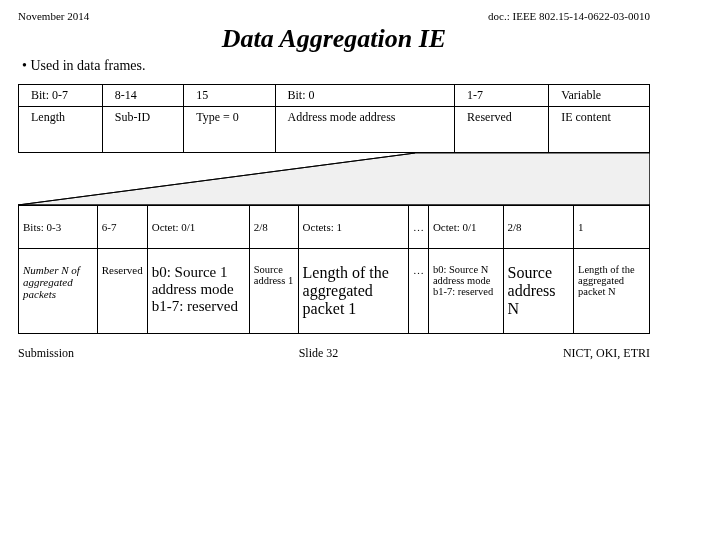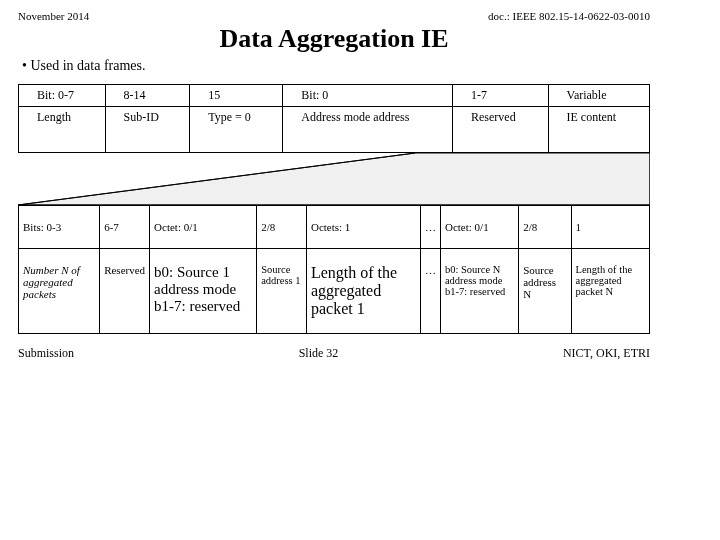--- a/index.html
+++ b/index.html
@@ -25,36 +25,37 @@
       align-items: flex-start;
       font-size: 11px;
       margin-bottom: 2px;
     }
     .main-title {
       text-align: center;
       font-size: 26px;
       font-weight: bold;
       margin-bottom: 4px;
       margin-top: 2px;
+      font-style: italic;
     }
     .bullet-point {
       font-size: 14px;
       margin-left: 4px;
       margin-bottom: 10px;
     }
     
     .top-table {
       width: 100%;
       border-collapse: collapse;
       margin-bottom: 0;
       font-size: 12px;
     }
     .top-table td, .top-table th {
       border: 1px solid #000;
-      padding: 3px 18px;
+      padding: 3px 12px;
       text-align: left;
       vertical-align: top;
     }
     
     .connector-area {
       position: relative;
       height: 52px;
       width: 100%;
       margin-top: 0;
       margin-bottom: 0;
@@ -149,21 +150,21 @@
       <td>1</td>
     </tr>
     <tr>
       <td style="font-size:11px;font-style:italic;">Number N of aggregated packets</td>
       <td>Reserved</td>
       <td style="font-size:15px;">b0: Source 1 address mode b1-7: reserved</td>
       <td style="font-size:10.5px;">Source address 1</td>
       <td style="font-size:16px;">Length of the aggregated packet 1</td>
       <td>…</td>
       <td style="font-size:10.5px;">b0: Source N address mode b1-7: reserved</td>
-      <td style="font-size:11px;">Source address N</td>
+      <td style="font-size:16px;">Source address N</td>
       <td style="font-size:10.5px;">Length of the aggregated packet N</td>
     </tr>
   </tbody>
     </table>
 
   <div class="footer">
     <span>Submission</span>
     <span>Slide 32</span>
     <span>NICT, OKI, ETRI</span>
   </div>

